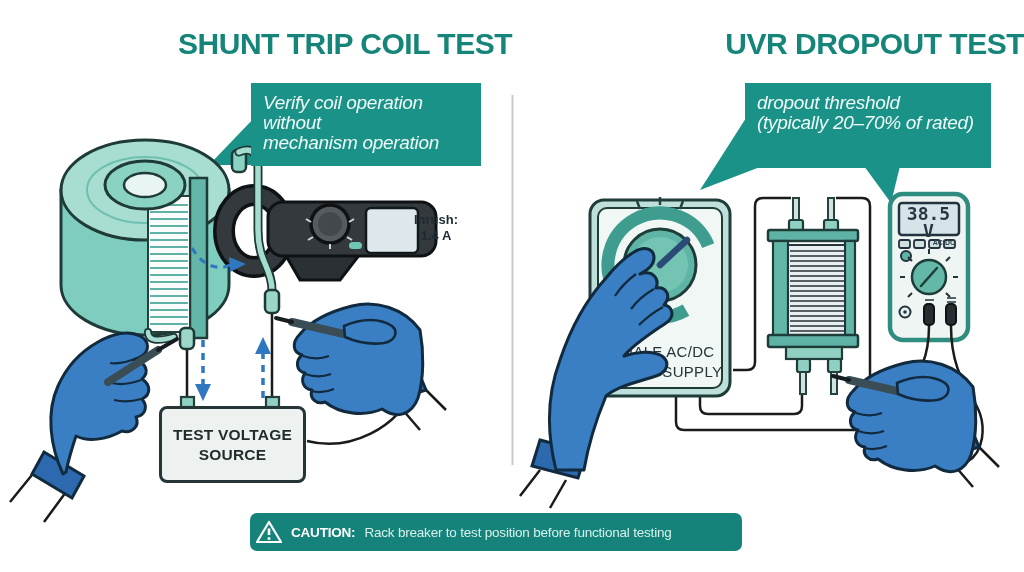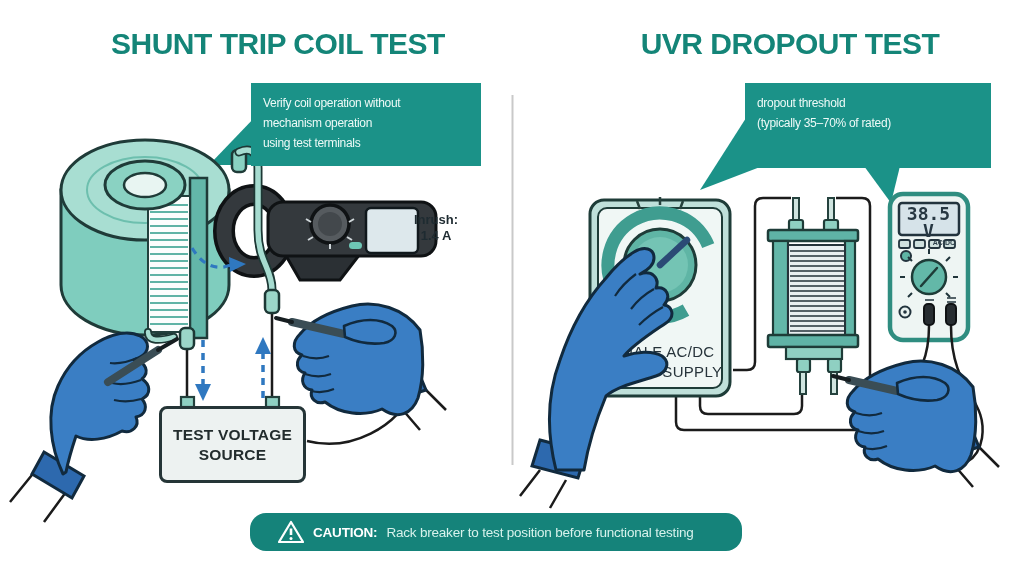--- a/index.html
+++ b/index.html
@@ -1,39 +1,39 @@
 <!DOCTYPE html>
 <html><head>
 <meta charset="utf-8">
 <style>
   html,body{margin:0;padding:0;background:#ffffff;}
   .stage{position:relative;width:1024px;height:572px;background:#ffffff;overflow:hidden;
          font-family:"Liberation Sans",sans-serif;}
   svg.art{position:absolute;left:0;top:0;}
-  .title{position:absolute;top:27px;width:512px;text-align:center;font-size:30px;line-height:34px;
-         font-weight:bold;letter-spacing:-0.5px;color:#148578;padding-left:22px;}
+  .title{position:absolute;top:27px;width:512px;text-align:right;font-size:30px;line-height:34px;
+         font-weight:bold;letter-spacing:-0.5px;color:#148578;}
   .title.left{left:0;}
   .title.right{left:512px;}
-  .callout{position:absolute;background:#1b9288;color:#eefaf7;font-size:12px;line-height:20px;
-           letter-spacing:-0.3px;padding:10px 12px;box-sizing:border-box;}
+  .callout{position:absolute;background:#1b9288;color:#eefaf7;font-size:19px;line-height:20px;
+           letter-spacing:-0.3px;padding:10px 12px;box-sizing:border-box;font-style:italic;}
   .callout.left{left:251px;top:83px;width:230px;height:83px;}
   .callout.right{left:745px;top:83px;width:246px;height:85px;}
   .clamp-display-text{position:absolute;left:366px;top:212px;width:52px;text-align:center;
            font-size:13px;line-height:16px;font-weight:600;color:#1e2b31;padding-left:44px;}
   .tvs-box{position:absolute;left:159px;top:406px;width:147px;height:77px;background:#edf2f1;
            border:3px solid #253537;border-radius:8px;box-sizing:border-box;display:flex;
            flex-direction:column;align-items:center;justify-content:center;
            font-size:15.5px;line-height:20px;font-weight:600;letter-spacing:0.2px;color:#222c2d;}
   .lcd-text{position:absolute;left:899px;top:205px;width:59px;}
   .lcd-reading{font-family:"DejaVu Sans Mono",monospace;font-size:18px;font-weight:bold;
            color:#273742;text-align:center;line-height:17px;}
   .lcd-mode{font-size:7px;font-weight:bold;color:#2d3f4a;text-align:right;padding-right:3px;line-height:8px;}
   .caution{position:absolute;left:250px;top:513px;width:492px;height:38px;background:#15837a;
-           border-radius:16px;box-sizing:border-box;display:flex;align-items:center;gap:9px;
-           padding:0 28px;}
+           border-radius:7px;box-sizing:border-box;display:flex;align-items:center;gap:9px;
+           padding:0 6px;}
   .caution .label{color:#ffffff;font-weight:bold;font-size:13.5px;letter-spacing:-0.2px;white-space:nowrap;}
   .caution .message{color:#d7f2ec;font-size:13.5px;letter-spacing:-0.2px;white-space:nowrap;}
 </style>
 </head>
 <body>
 
 <div class="stage">
 
 <svg class="art" width="1024" height="572" viewBox="0 0 1024 572">
 
@@ -208,26 +208,25 @@
     <path d="M 897,383 C 915,375 933,375 945,383 C 952,389 948,398 937,400 C 922,402 907,398 898,394 Z" fill="#3a7ec4" stroke="#112a3e" stroke-width="2.6" stroke-linejoin="round"></path>
   </g>
 </svg>
 
 <div class="title left">SHUNT TRIP COIL TEST</div>
 <div class="title right">UVR DROPOUT TEST</div>
 
 <div class="callout left">
   <div>Verify coil operation without</div>
   <div>mechanism operation</div>
-  <div>using test terminals</div>
 </div>
 
 <div class="callout right">
   <div>dropout threshold</div>
-  <div>(typically 35–70% of rated)</div>
+  <div>(typically 20–70% of rated)</div>
 </div>
 
 <div class="clamp-display-text">
   <div>Inrush:</div>
   <div>1.4 A</div>
 </div>
 
 <div class="tvs-box">
   <div>TEST VOLTAGE</div>
   <div>SOURCE</div>

